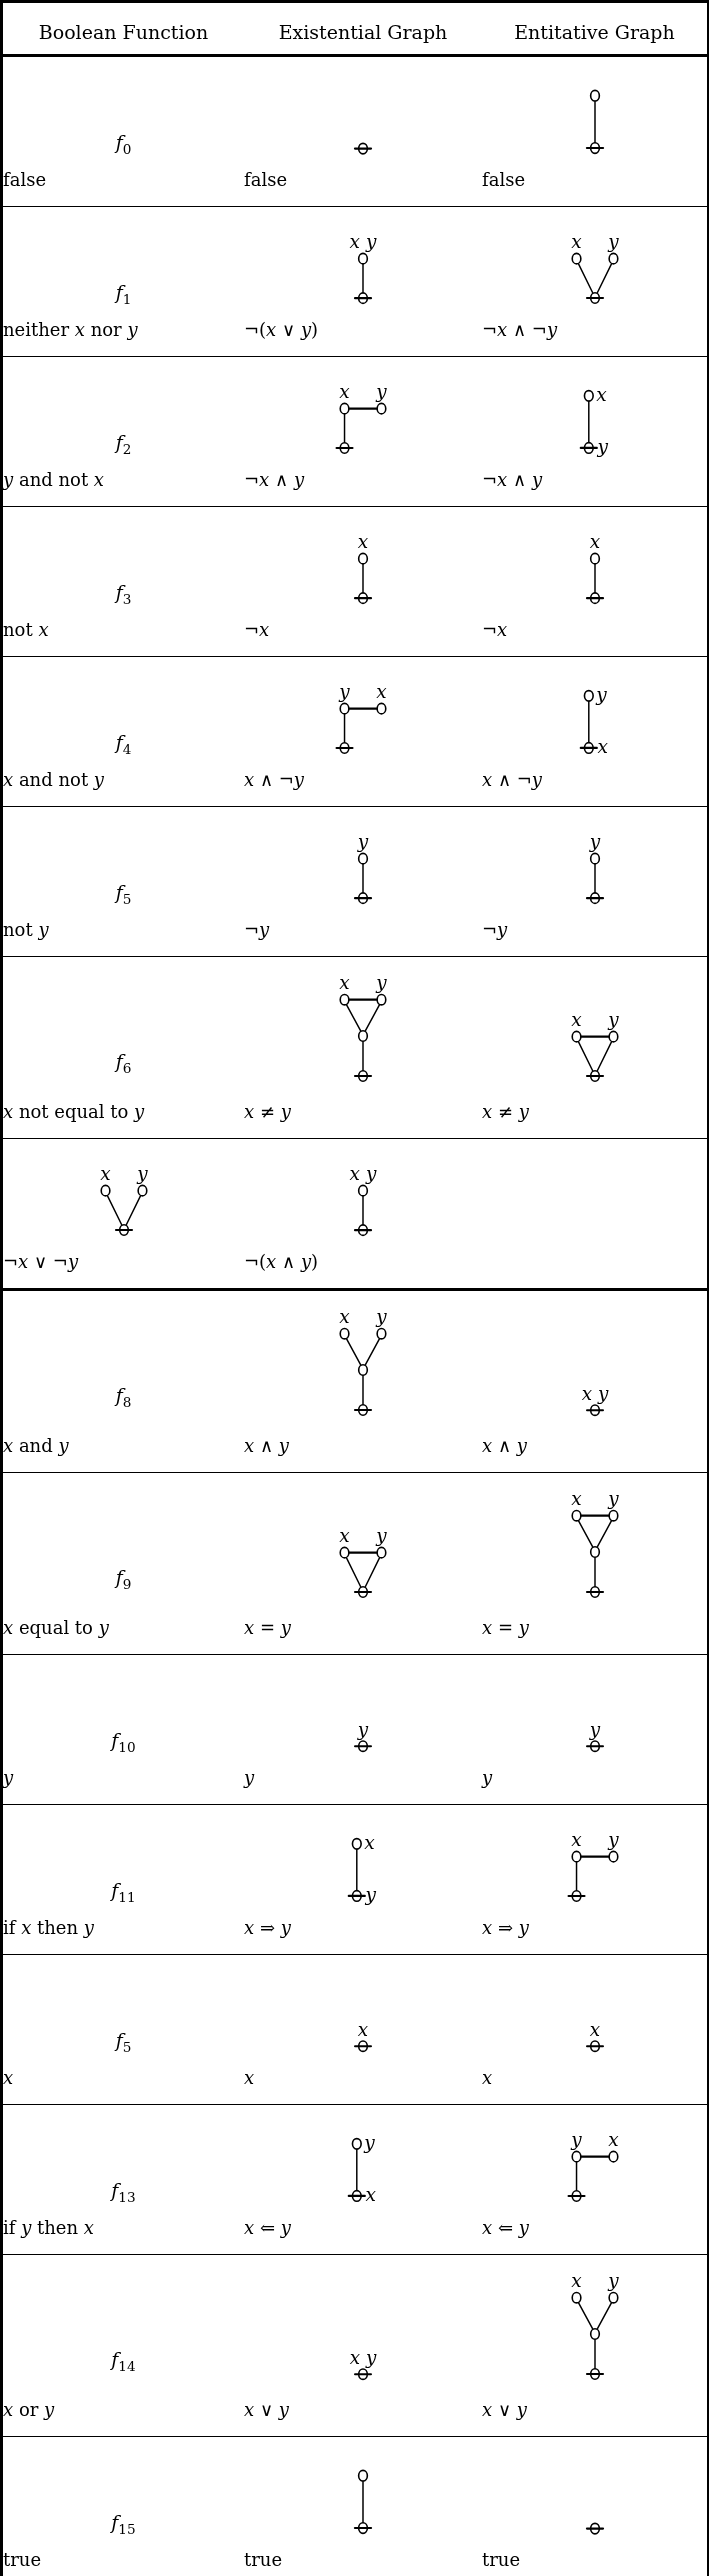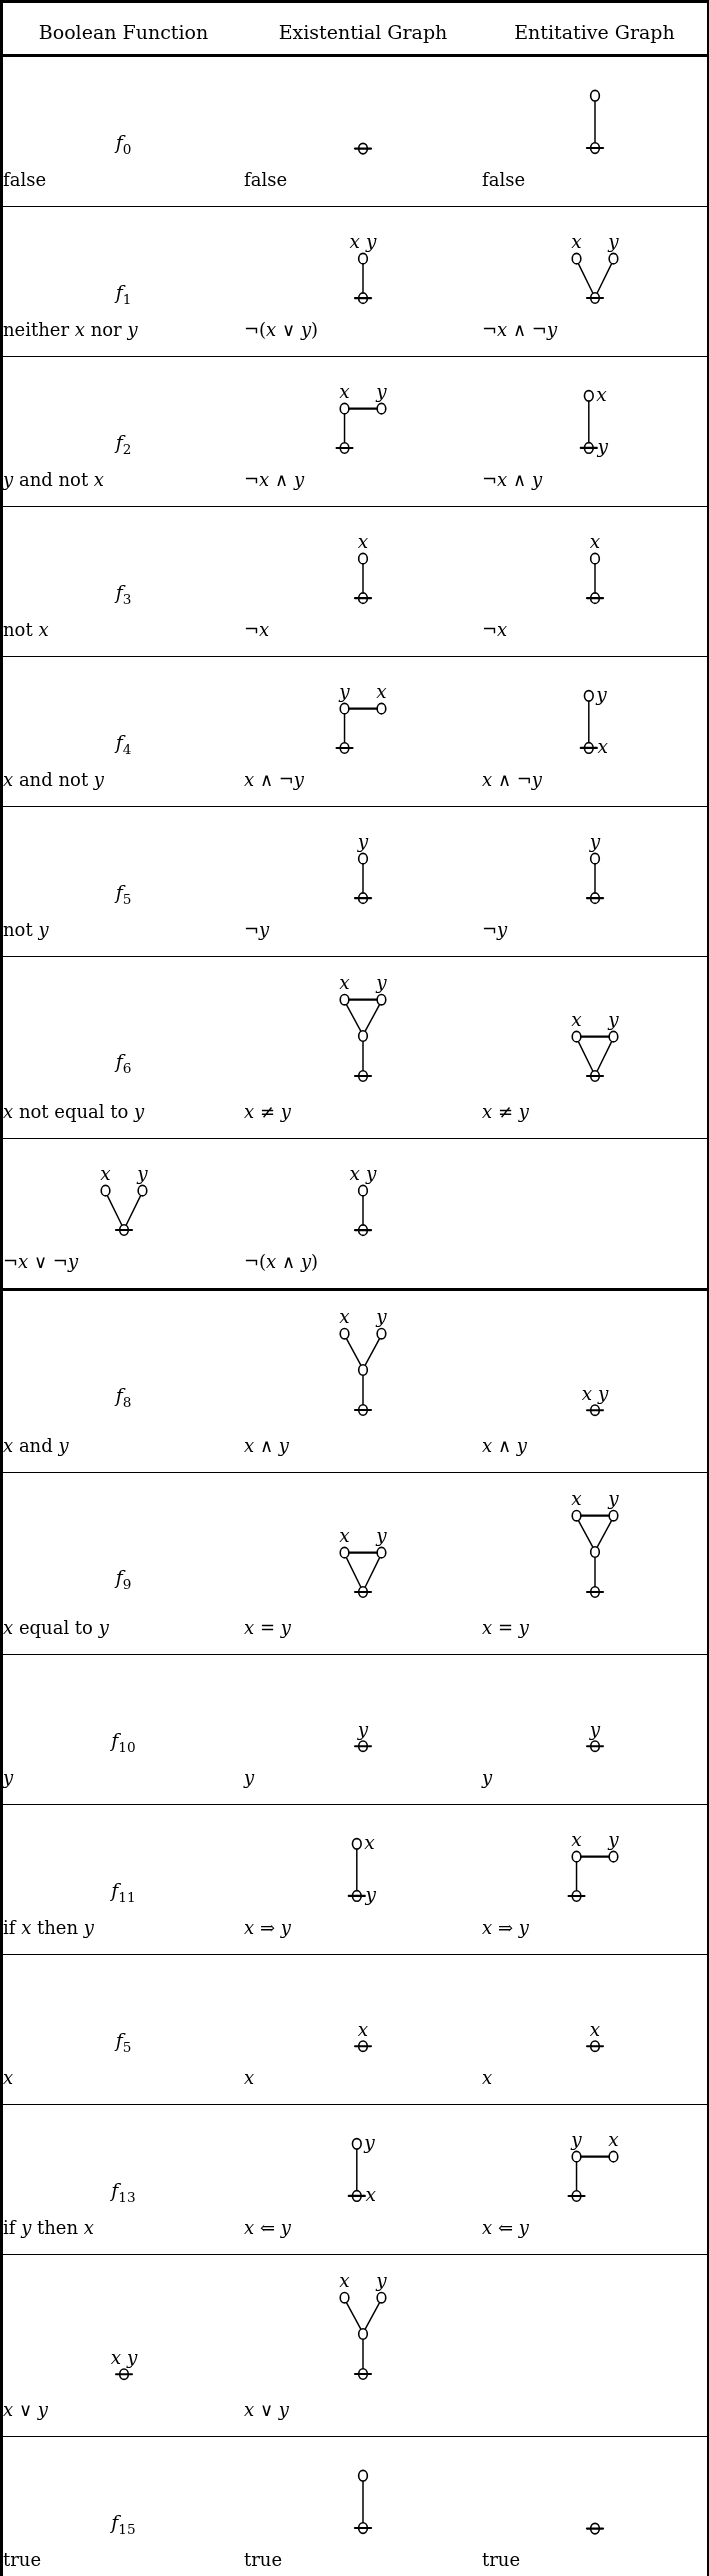--- a/index.html
+++ b/index.html
@@ -491,20 +491,24 @@
               <text x="35" y="30" text-anchor="middle" class="glabel">y</text>
               <text x="95" y="30" text-anchor="middle" class="glabel">x</text>
             </svg>
           </div>
       <div class="formula math"><i>x</i> ⇐ <i>y</i></div>
     </div>
   </div>
 
   <div class="row tall">
     <div class="cell">
+      <div class="fn"><i>f</i><sub>14</sub></div>
+      <div class="desc math"><i>x</i> or <i>y</i></div>
+    </div>
+    <div class="cell">
       <div class="diagram">
             <svg width="50" height="38" viewBox="0 0 80 62">
               <ellipse cx="40" cy="46" rx="7" ry="8.5" fill="#fff" stroke="#000" stroke-width="2.6"></ellipse>
               <line x1="27" y1="46" x2="53" y2="46" stroke="#000" stroke-width="3.4" stroke-linecap="round"></line>
               <text x="40" y="30" text-anchor="middle" class="glabel">x y</text>
             </svg>
           </div>
       <div class="formula math"><i>x</i> ∨ <i>y</i></div>
     </div>
     <div class="cell">

